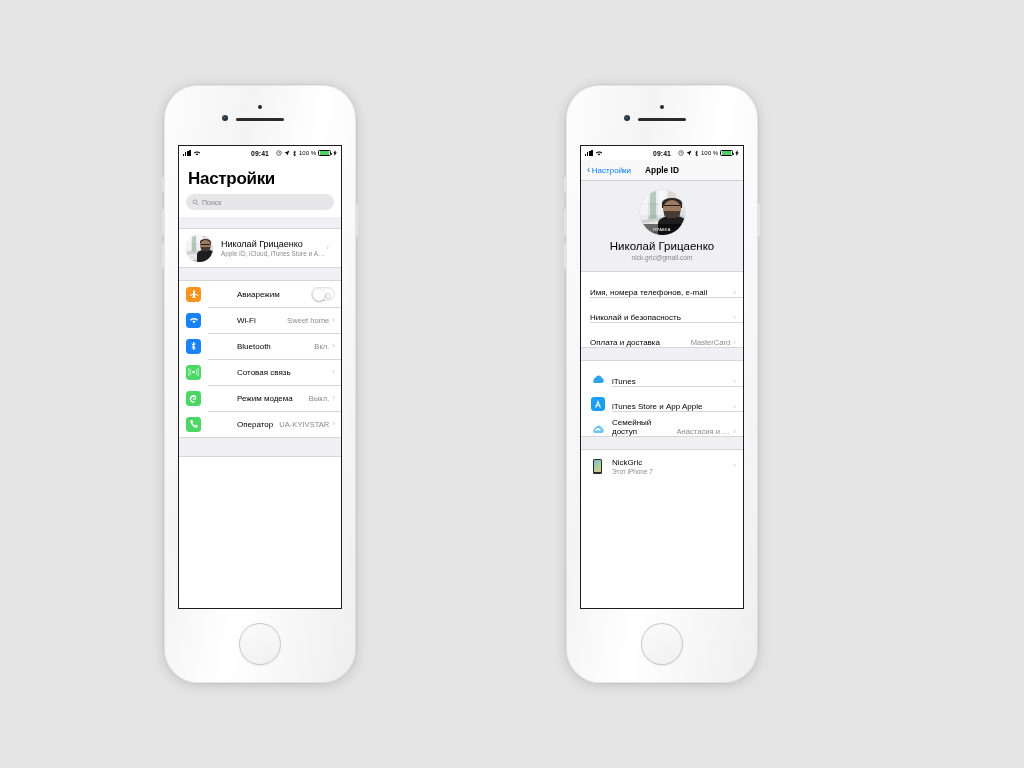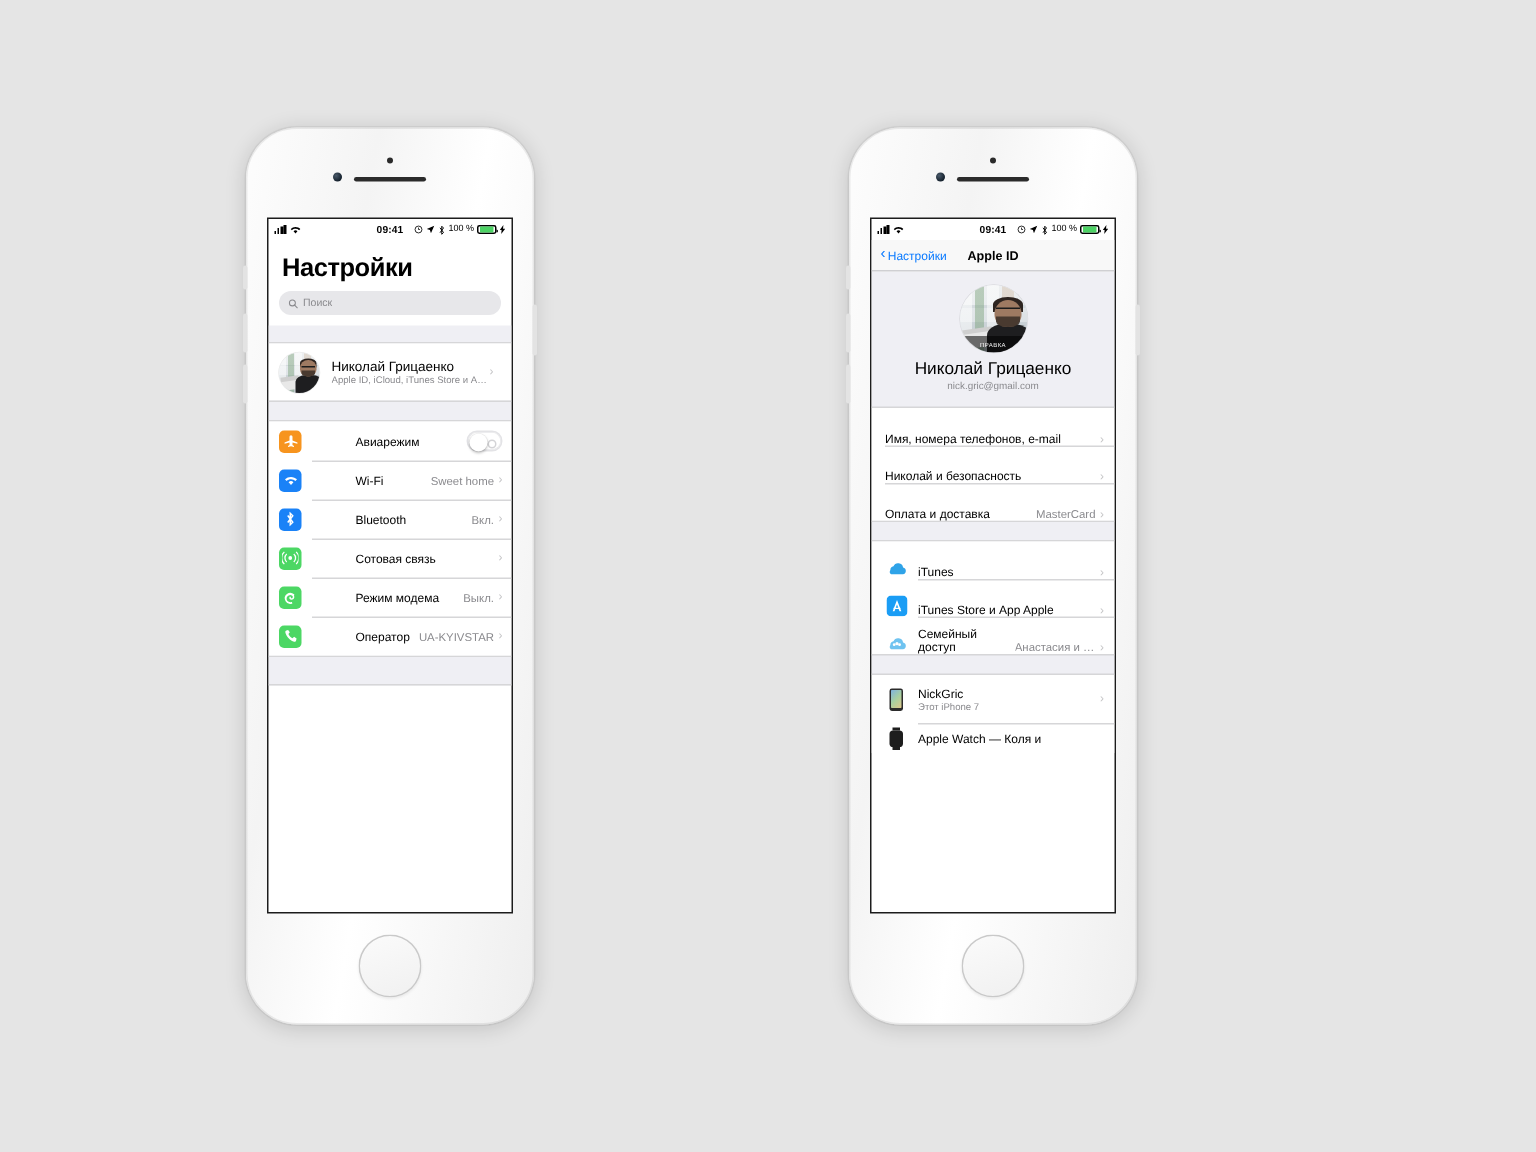--- a/index.html
+++ b/index.html
@@ -511,27 +511,19 @@
       <div class="devrow">
         <div class="dico">
             <div class="icon-phone"></div>
           </div>
         <div class="dev-txt">
           <div class="dev-name">NickGric</div>
           <div class="dev-sub">Этот iPhone 7</div>
         </div>
         <div class="s2chev">›</div>
       </div>
-      <div class="devrow" style="height:20px">
-        <div class="dico">
-            <div class="icon-watch"></div>
-          </div>
-        <div class="dev-txt">
-          <div class="dev-name">Apple Watch — Коля и</div>
-        </div>
-      </div>
 
     </div>
 
     <div class="home-btn"></div>
   </div>
 
 </div>
 
 </body></html>

